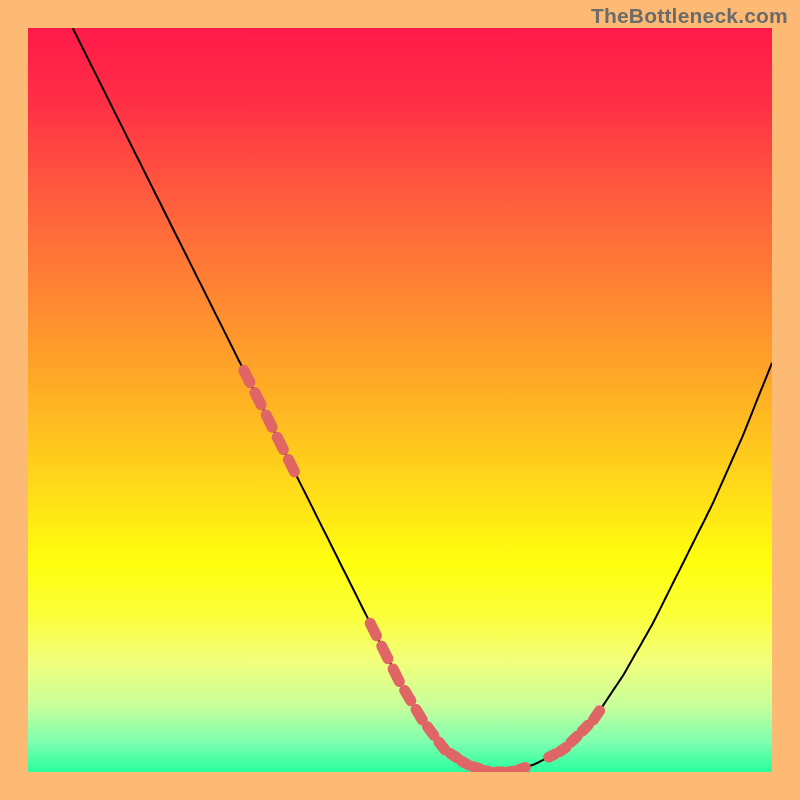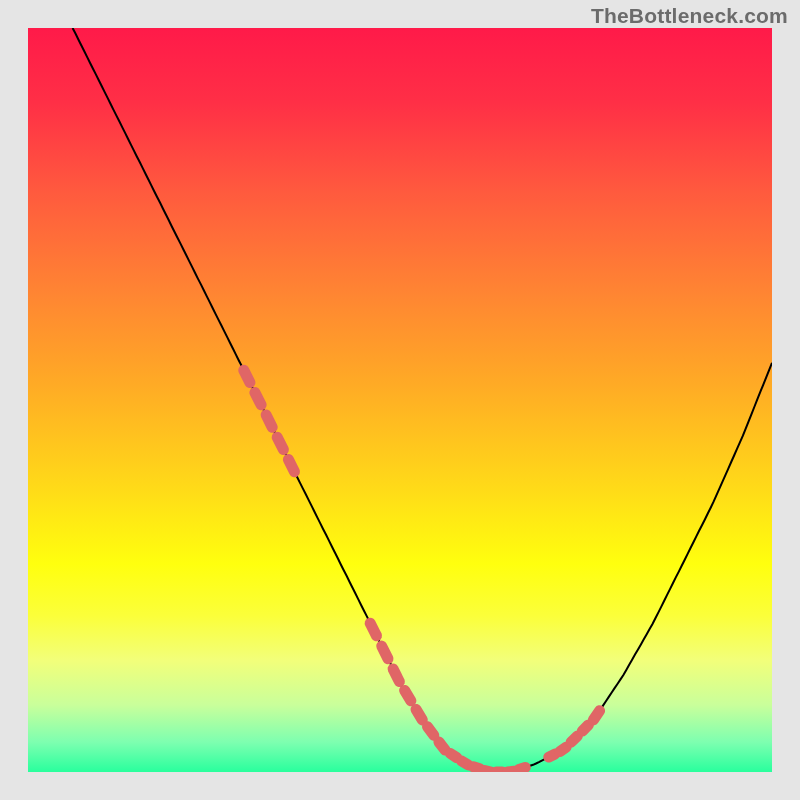--- a/index.html
+++ b/index.html
@@ -9,21 +9,21 @@
     height: 800px;
     background: #000;
     overflow: hidden;
   }
   .frame {
     position: absolute;
     left: 0;
     top: 0;
     width: 800px;
     height: 800px;
-    background: #e5e5e5;
+    background: #fdba74;
   }
   .plot-area {
     position: absolute;
     left: 28px;
     top: 28px;
     width: 744px;
     height: 744px;
     overflow: hidden;
   }
   .gradient {

